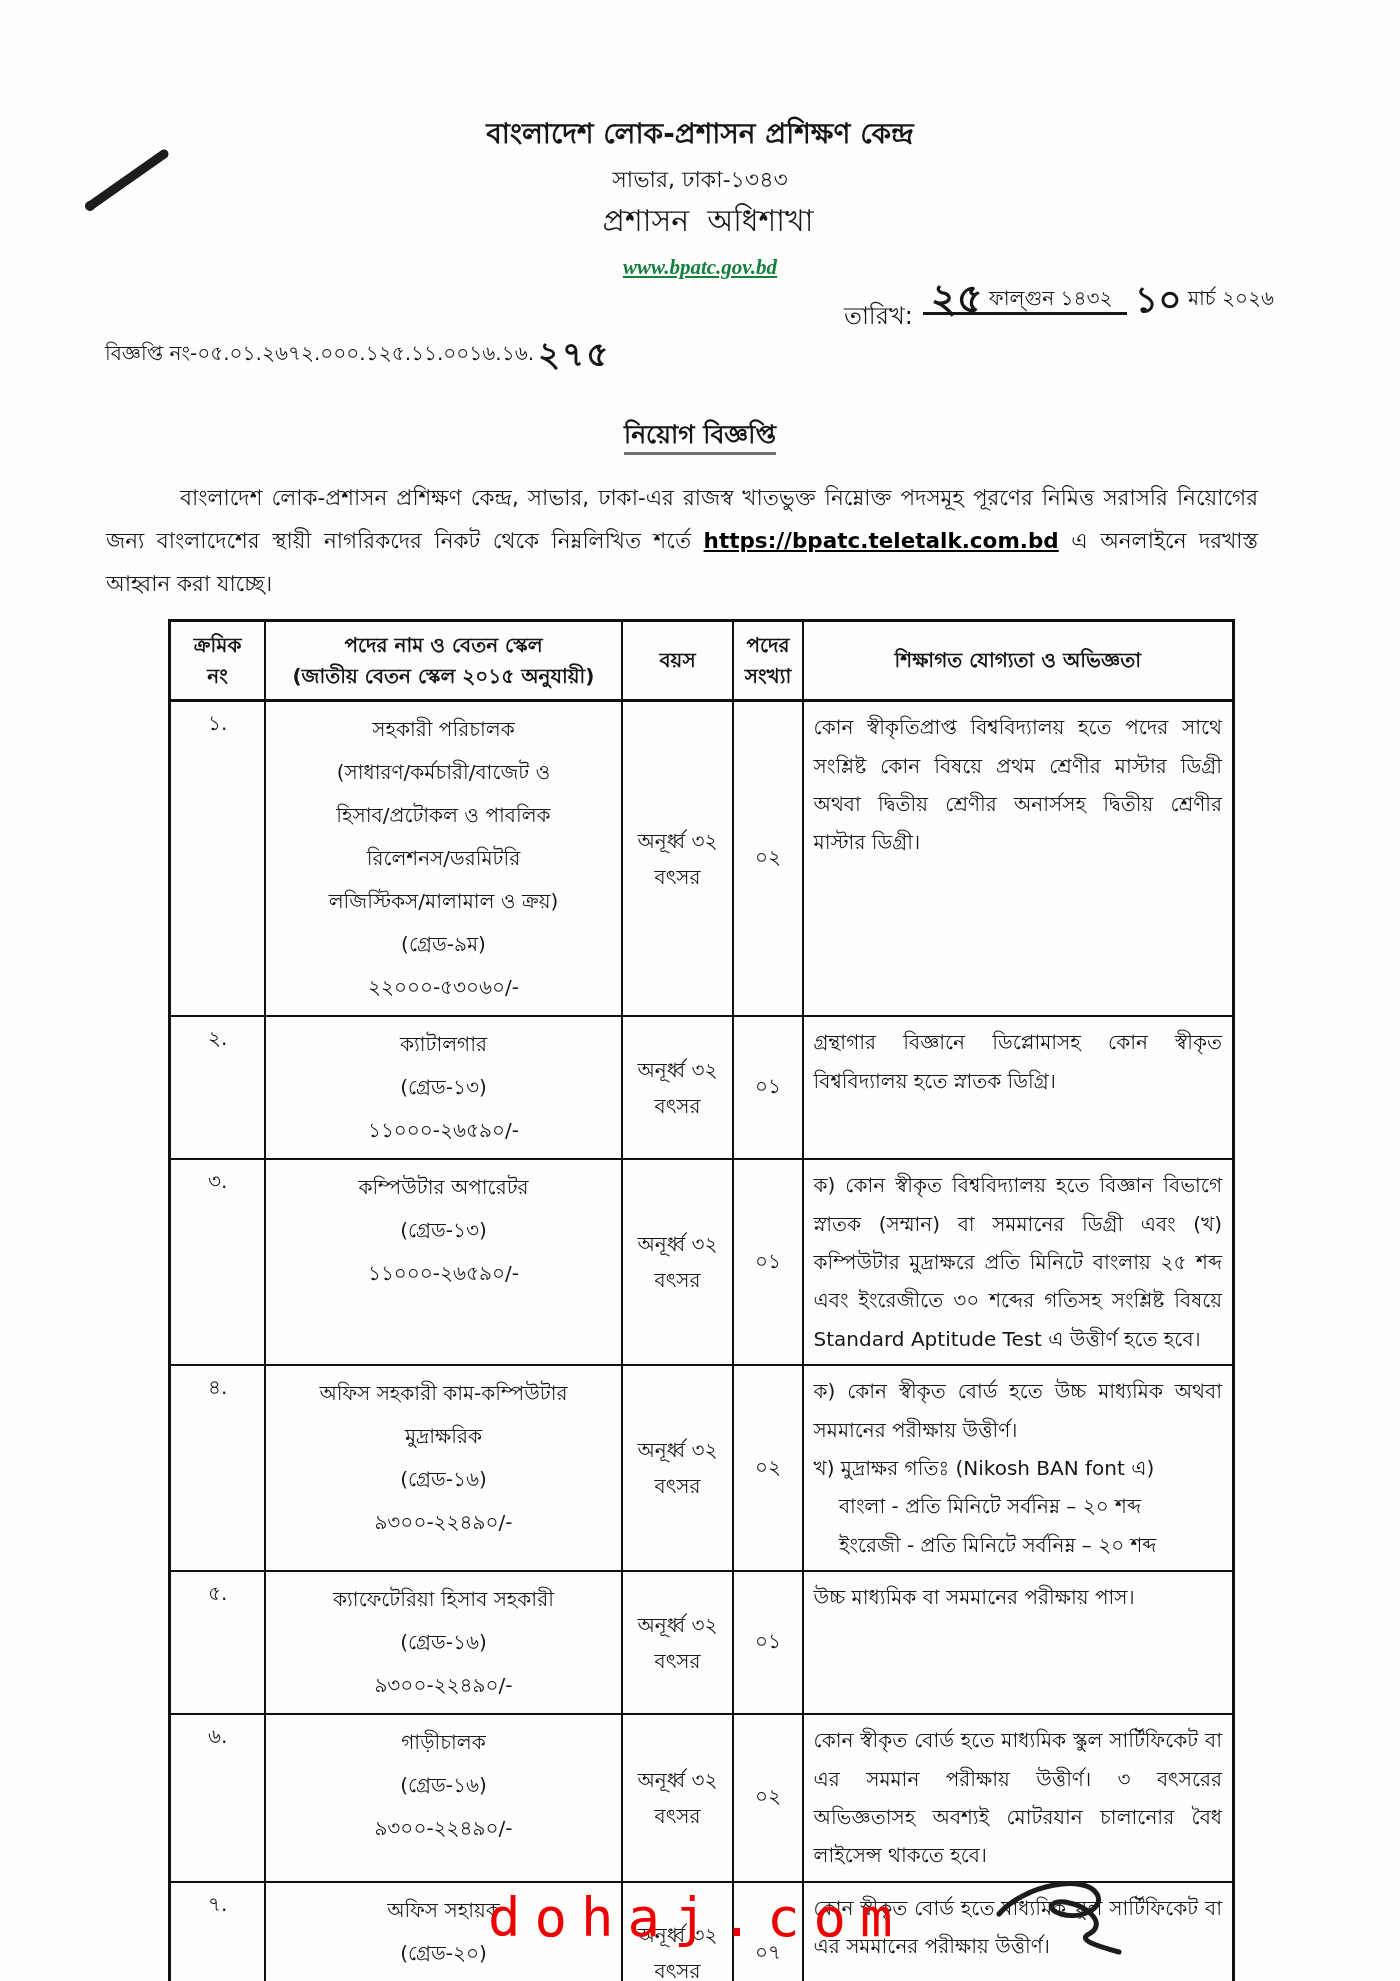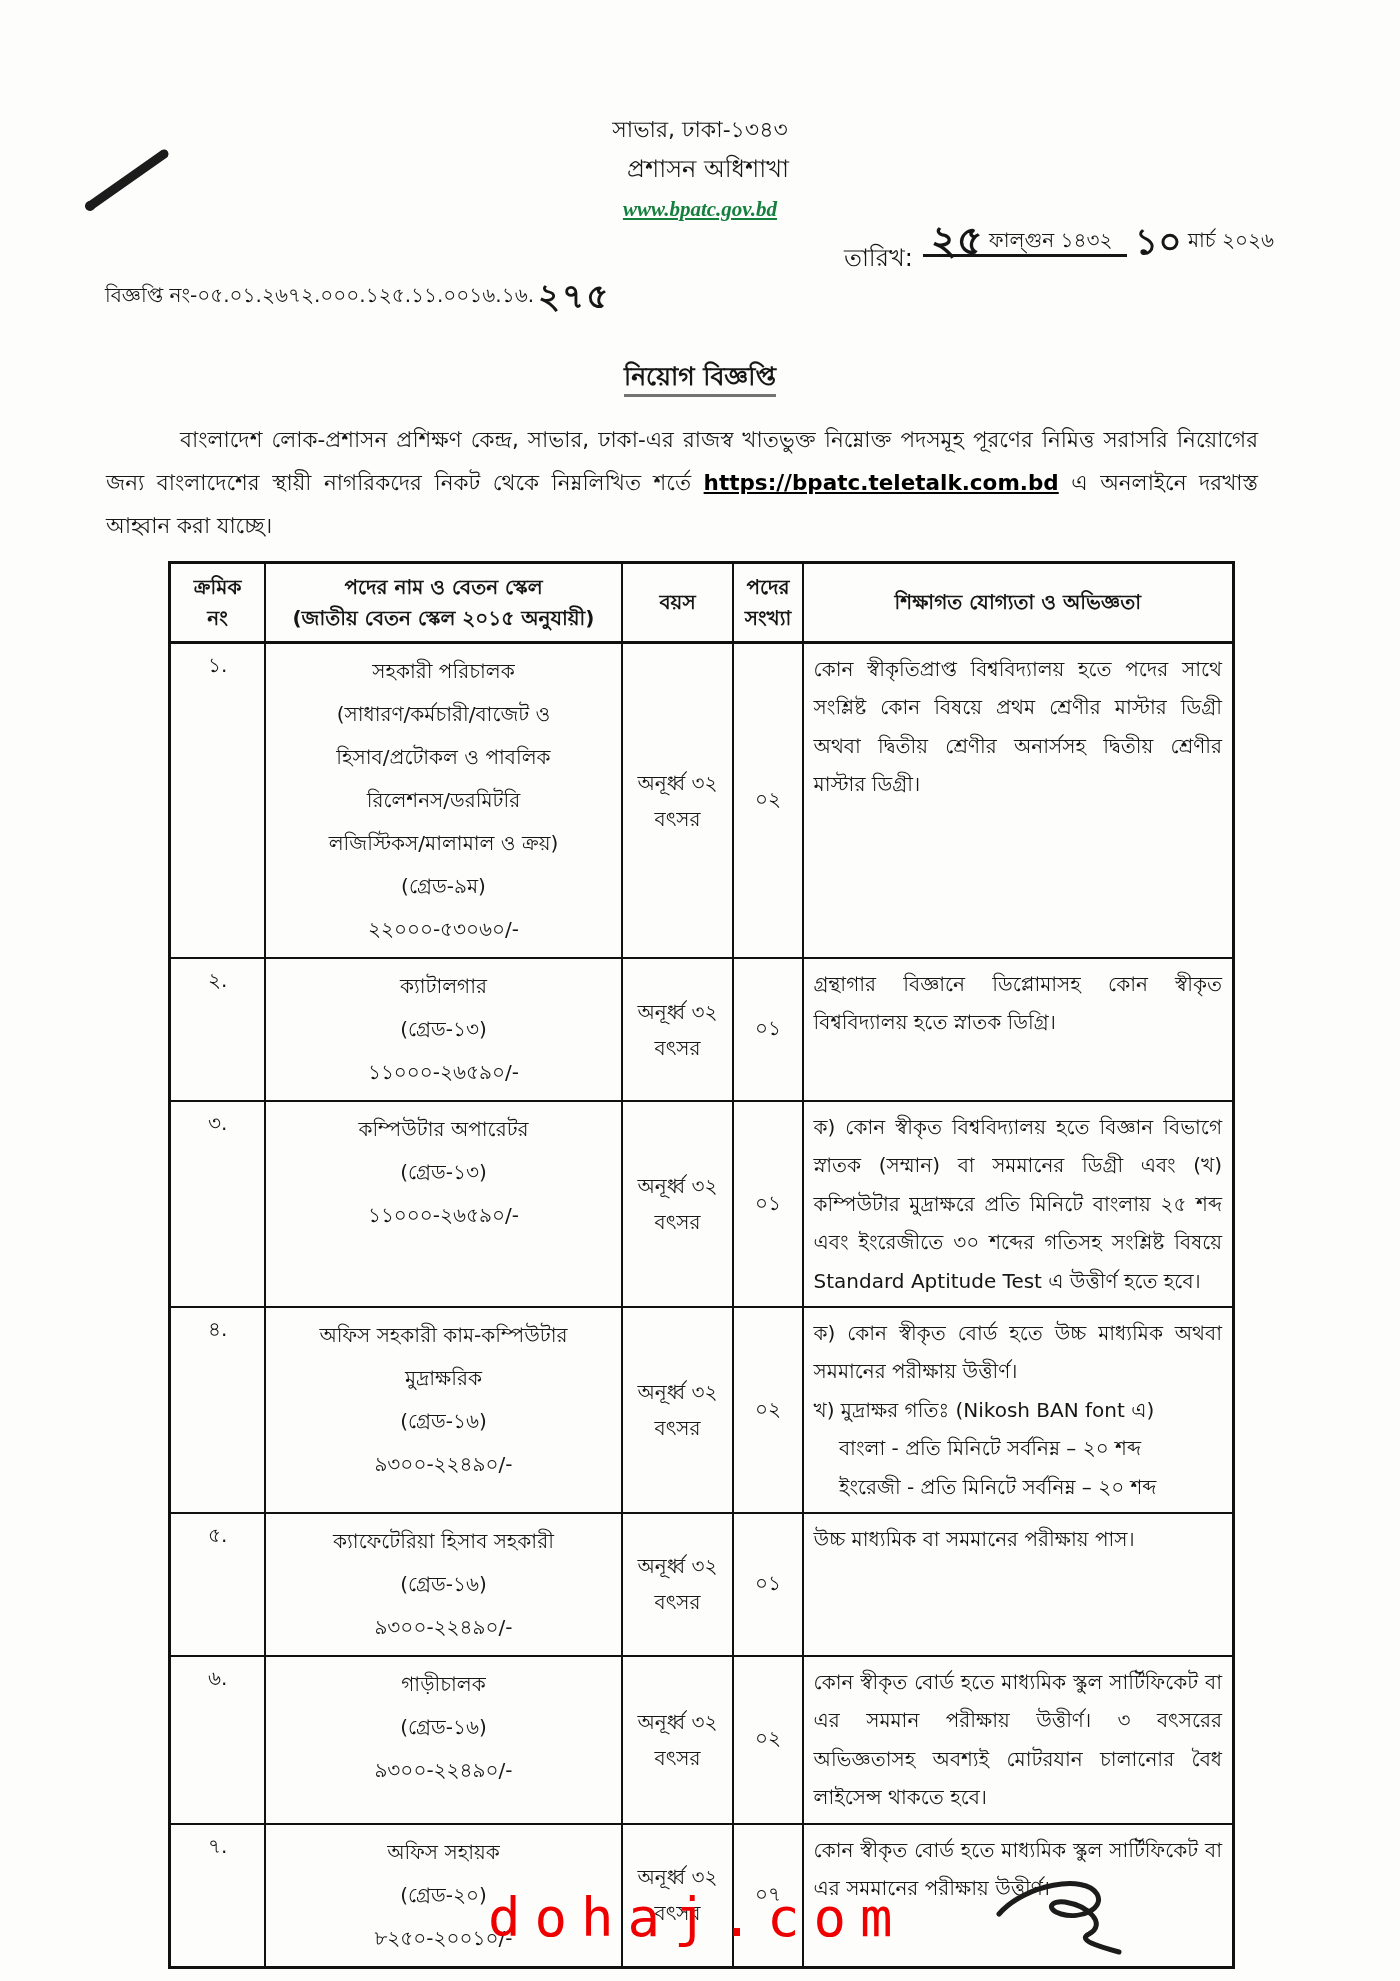--- a/index.html
+++ b/index.html
@@ -12,21 +12,21 @@
     overflow:hidden;
   }
   .paper{
     position:absolute;inset:0;
     background:#fdfdfc;
   }
   
   .letterhead{ text-align:center; padding-top:116px; line-height:1.3;}
   .org-name{ font-size:28px; font-weight:bold; margin:0 0 14px 0;}
   .org-address{ font-size:22px; margin:0 0 9px 0;}
-  .org-branch{ font-size:24px; margin:0 0 9px 16px;}
+  .org-branch{ font-size:30px; margin:0 0 9px 16px;font-family:Liberation Mono, monospace;}
   .org-site{ font-size:21px; font-weight:bold; font-family:"Liberation Serif","DejaVu Serif",serif;
              text-decoration:underline; color:#15803d; display:inline-block; margin-top:2px;font-style:italic;}
   
   .meta-band{ position:relative; height:108px; }
   .memo-line{ position:absolute; left:105px; bottom:4px; font-size:20px; white-space:nowrap;}
   .hand{ font-weight:700; }
   .memo-hand{ font-size:34px; vertical-align:-6px; letter-spacing:2px; padding-left:4px;}
   .date-block{ position:absolute; right:118px; top:-18px; display:flex; align-items:center; gap:10px;}
   .date-label{ font-size:24px; padding-top:34px;}
   .date-frac{ display:inline-block; text-align:center;}
@@ -90,20 +90,21 @@
 
 <div class="paper">
 
   <svg class="pen-stroke" width="130" height="80" viewBox="0 0 130 80">
     <path d="M38 68 L112 16" stroke="#1c1c1c" stroke-width="9" stroke-linecap="round" fill="none"></path>
     <circle cx="38" cy="68" r="5" fill="#1c1c1c"></circle>
     <circle cx="112" cy="16" r="4" fill="#1c1c1c"></circle>
   </svg>
 
   <div class="letterhead">
+    <div class="org-name">বাংলাদেশ লোক-প্রশাসন প্রশিক্ষণ কেন্দ্র</div>
     <div class="org-address">সাভার, ঢাকা-১৩৪৩</div>
     <div class="org-branch">প্রশাসন অধিশাখা</div>
     <div><span class="org-site">www.bpatc.gov.bd</span></div>
   </div>
 
   <div class="meta-band">
     <div class="memo-line">
       <span>বিজ্ঞপ্তি নং-০৫.০১.২৬৭২.০০০.১২৫.১১.০০১৬.১৬.</span><span class="hand memo-hand">২৭৫</span>
     </div>
     <div class="date-block">

